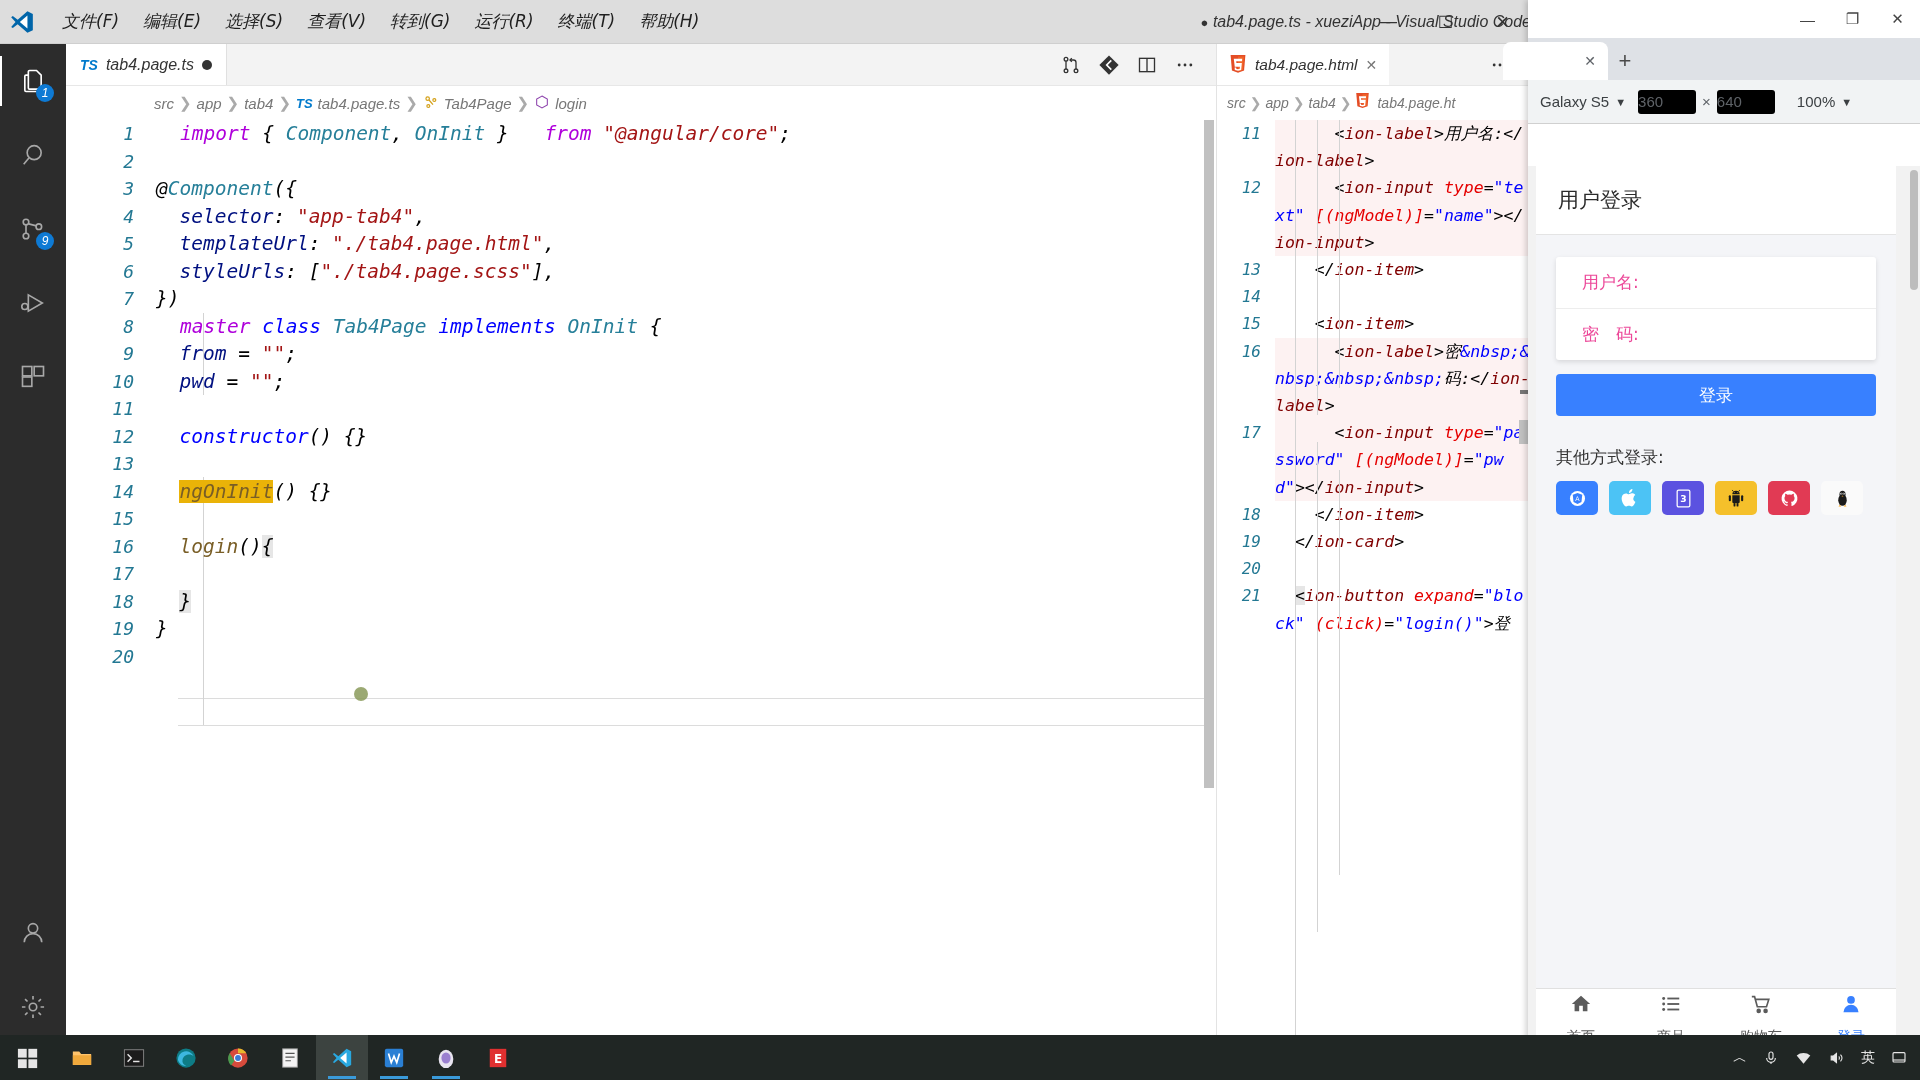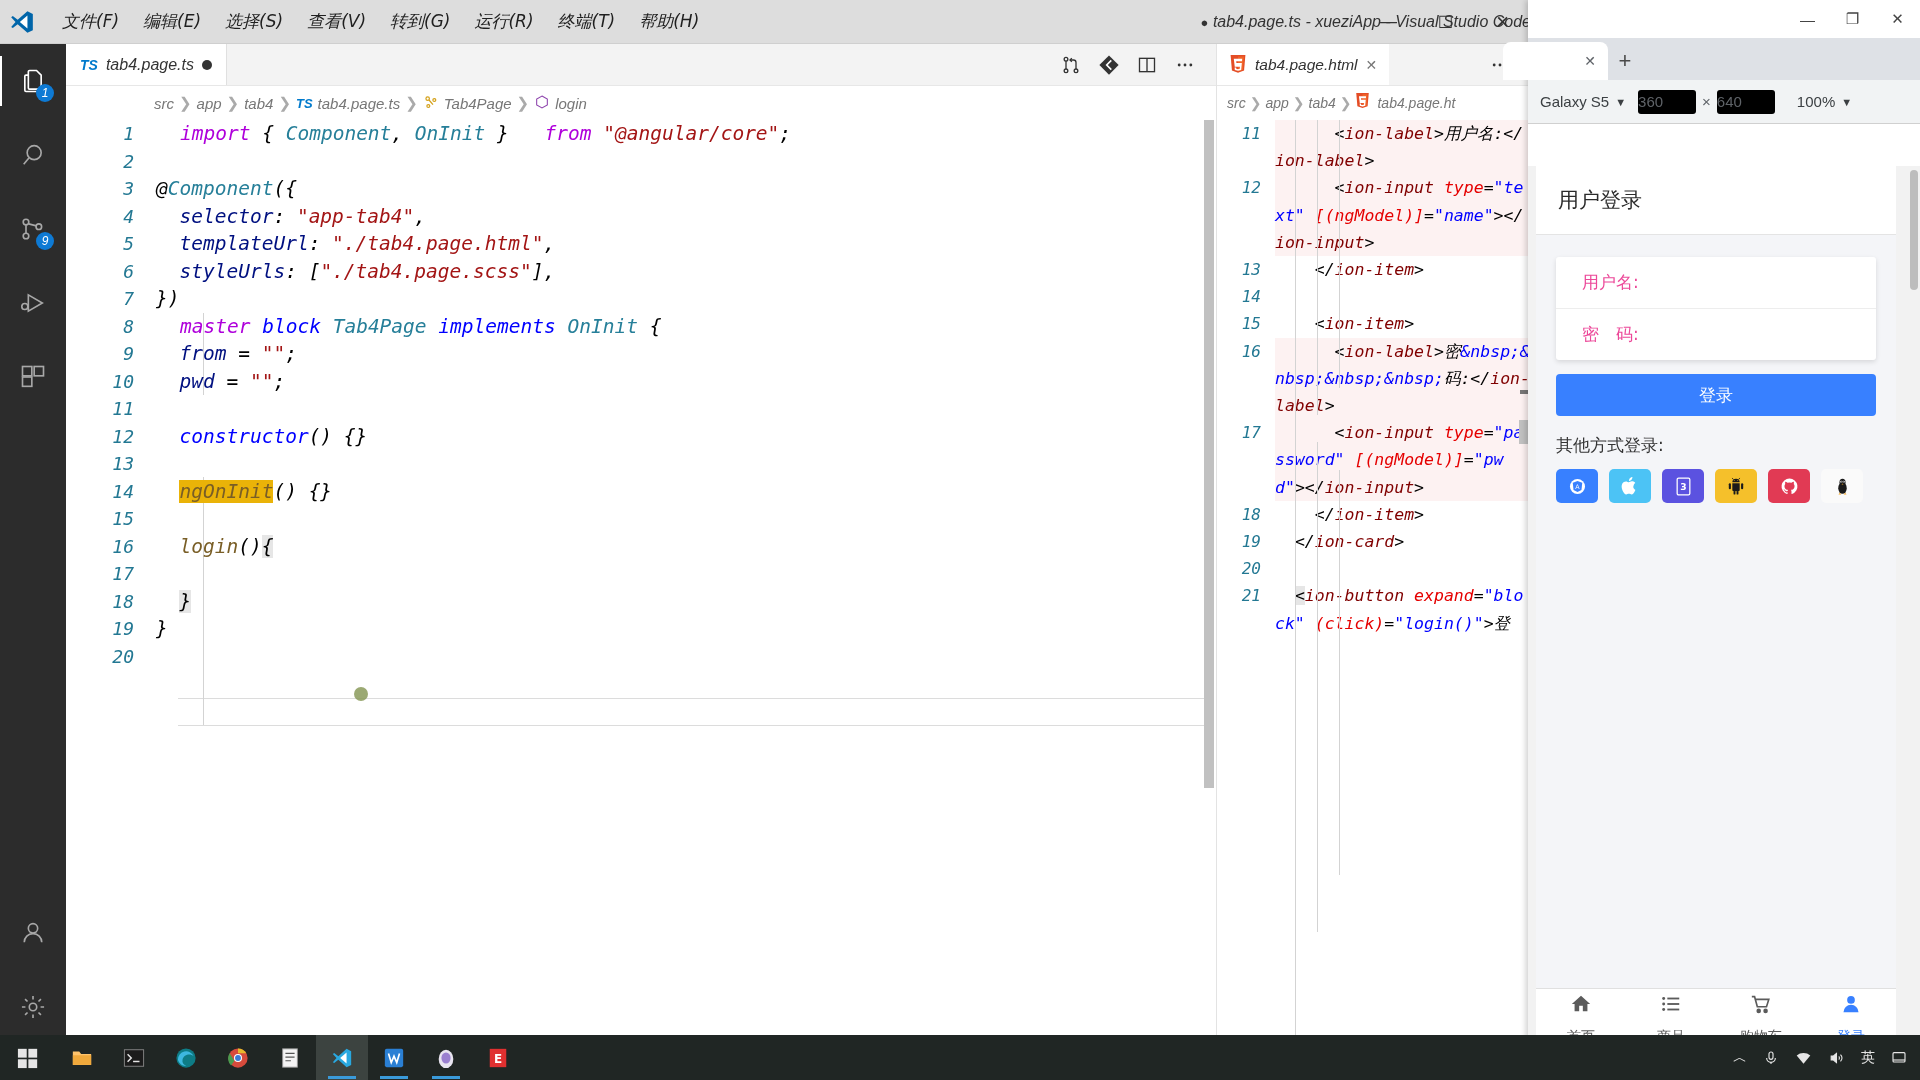--- a/index.html
+++ b/index.html
@@ -137,21 +137,21 @@
   .app-header { background:#fff; padding:20px 22px; border-bottom:1px solid #e4e4e4; }
   .app-title { font-size:21px; color:#2b2b2b; font-family:"DejaVu Sans","Liberation Sans",sans-serif; }
   .app-body { flex:1; padding:22px 20px 0 20px; overflow:hidden; }
   .ion-card { background:#fff; border-radius:3px; box-shadow:0 2px 5px rgba(0,0,0,.12); overflow:hidden; }
   .ion-item { padding:14px 26px; font-size:17px; color:#ec4899; border-bottom:1px solid #ededed;
               font-family:"DejaVu Sans","Liberation Sans",sans-serif; }
   .ion-item:last-child { border-bottom:none; }
   .login-btn { margin-top:14px; background:#3880ff; color:#fff; height:42px; border-radius:4px;
                display:flex; align-items:center; justify-content:center; font-size:17px;
                font-family:"DejaVu Sans","Liberation Sans",sans-serif; }
-  .other-label { margin-top:18px; font-size:17px; color:#333;
+  .other-label { margin-top:30px; font-size:17px; color:#333;
                  font-family:"DejaVu Sans","Liberation Sans",sans-serif; }
   .social-row { display:flex; gap:11px; margin-top:12px; }
   .sbtn { width:42px; height:34px; border-radius:5px; display:flex; align-items:center; justify-content:center; }
   .app-tabbar { height:62px; background:#fff; border-top:1px solid #e0e0e0; display:flex; }
   .tabbtn { flex:1; display:flex; flex-direction:column; align-items:center; justify-content:center; gap:13px;
             font-size:14px; color:#5b5b5b; font-family:"DejaVu Sans","Liberation Sans",sans-serif; }
   .tabbtn.active { color:#3880ff; }
   .vp-scroll { position:absolute; right:2px; top:4px; width:8px; height:120px; background:#bdbdbd; border-radius:4px; }
   .br-bottom { position:absolute; left:0; right:0; bottom:0; height:30px; background:#f1f3f4;
                border-top:1px solid #d9d9d9; display:flex; align-items:center; justify-content:flex-end; padding-right:8px; }
@@ -356,21 +356,21 @@
             <div class="ln">
                 <span class="num">6</span>
                 <span class="txt">  <span class="var">styleUrls</span>: [<span class="str">"./tab4.page.scss"</span>],</span>
               </div>
             <div class="ln">
                 <span class="num">7</span>
                 <span class="txt">})</span>
               </div>
             <div class="ln">
                 <span class="num">8</span>
-                <span class="txt"><span class="kw2">master</span> <span class="kw">block</span> <span class="typ">Tab4Page</span> <span class="kw">implements</span> <span class="typ">OnInit</span> {</span>
+                <span class="txt"><span class="kw2">master</span> <span class="kw">class</span> <span class="typ">Tab4Page</span> <span class="kw">implements</span> <span class="typ">OnInit</span> {</span>
               </div>
             <div class="ln">
                 <span class="num">9</span>
                 <span class="txt">  <span class="var">from</span> = <span class="str">""</span>;</span>
               </div>
             <div class="ln">
                 <span class="num">10</span>
                 <span class="txt">  <span class="var">pwd</span> = <span class="str">""</span>;</span>
               </div>
             <div class="ln">

